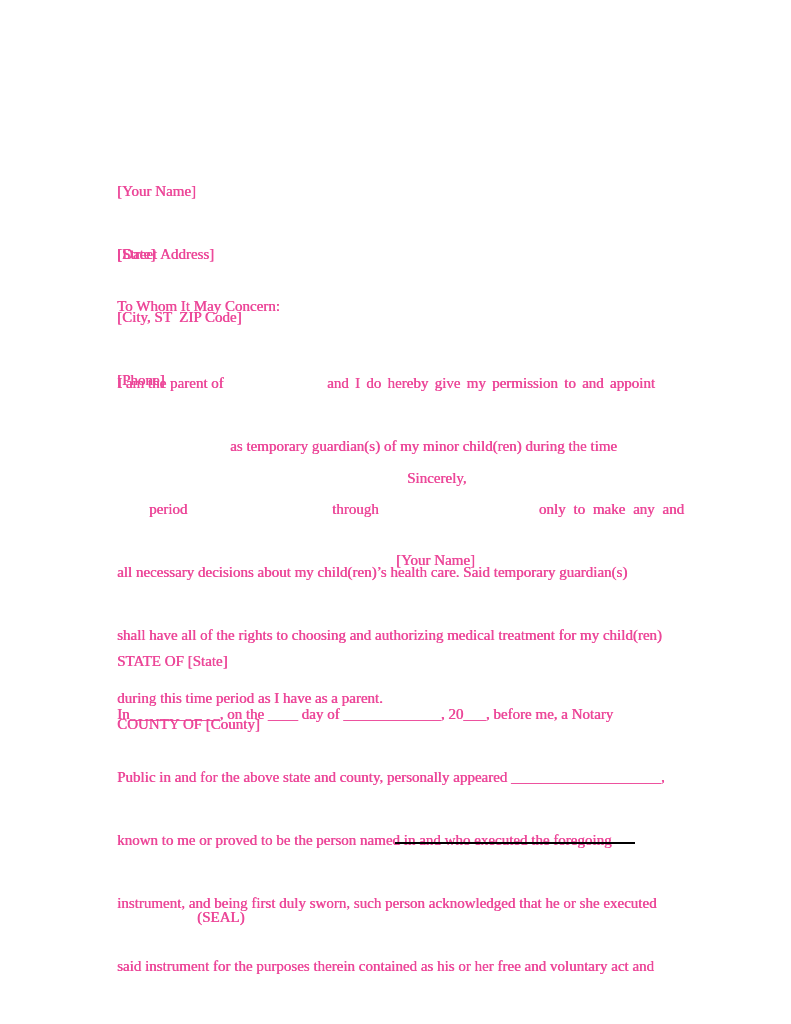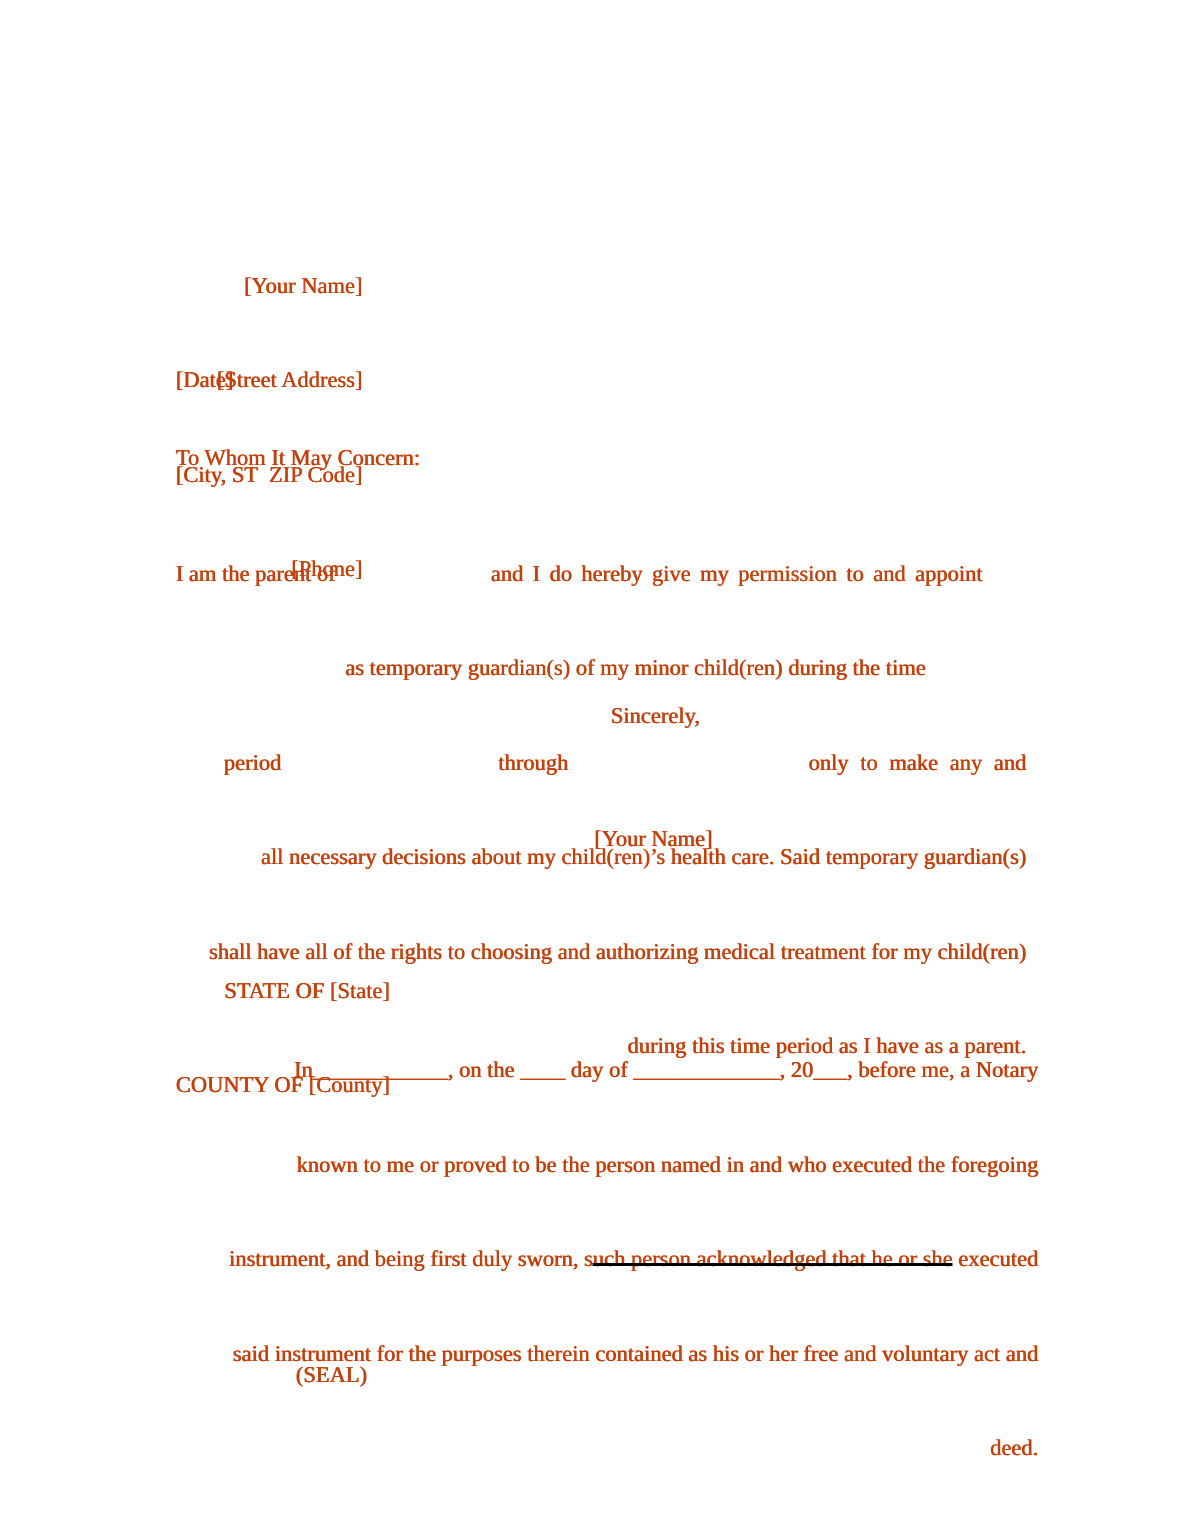--- a/index.html
+++ b/index.html
@@ -5,27 +5,26 @@
   html, body {
     margin: 0;
     padding: 0;
     background: #ffffff;
   }
   .page {
     position: relative;
     width: 791px;
     height: 1024px;
     background: #ffffff;
-    color: #c2410c;
+    color: #ec4899;
     font-family: "Liberation Serif", "DejaVu Serif", serif;
     font-size: 15px;
     overflow: hidden;
     
     text-shadow: 0.45px 0.25px 0 currentColor;
-    text-align: right;
   }
   .blk {
     position: absolute;
     line-height: 21px;
     white-space: pre-wrap;
   }
   .l {
     position: relative;
     height: 21px;
   }
@@ -79,20 +78,21 @@
   <div class="blk" style="left:407px; top:468px;">Sincerely,</div>
   <div class="blk" style="left:396px; top:550px;">[Your Name]</div>
 
   <div class="blk" style="left:117px; top:609px;">
     <div>STATE OF [State]</div>
     <div>COUNTY OF [County]</div>
   </div>
 
   <div class="blk" style="left:117px; top:662px; width:575px;">
     <div class="l">In____________, on the ____ day of _____________, 20___, before me, a Notary</div>
+    <div class="l">Public in and for the above state and county, personally appeared ____________________,</div>
     <div class="l">known to me or proved to be the person named in and who executed the foregoing</div>
     <div class="l">instrument, and being first duly sworn, such person acknowledged that he or she executed</div>
     <div class="l">said instrument for the purposes therein contained as his or her free and voluntary act and</div>
     <div class="l">deed.</div>
   </div>
 
   <div class="sig-line" style="left:395px; top:842px;"></div>
 
   <div class="blk" style="left:197px; top:907px;">(SEAL)</div>
 

